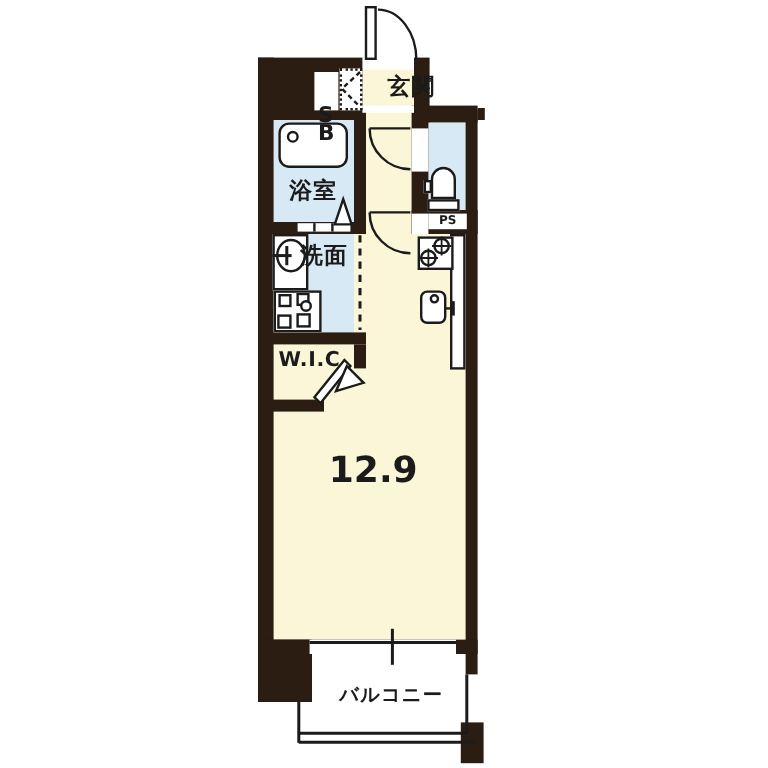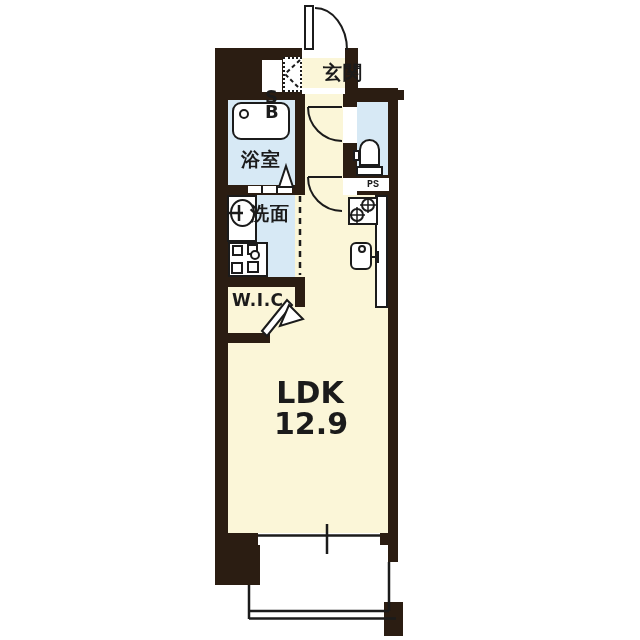--- a/index.html
+++ b/index.html
@@ -103,19 +103,19 @@
       <path d="M349,215 L365,215 M357,207 L357,223"></path>
       <path d="M360,205 L376,205 M368,197 L368,213"></path>
     </g>
   </svg>
 
   <div class="lbl" style="left:301px;top:62px;font-size:19px;letter-spacing:1px;margin-left:22px;">玄関</div>
   <div class="lbl" style="left:265px;top:61px;width:14px;font-size:18px;word-break:break-all;text-align:left;line-height:15px;margin-top:28px;">SB</div>
   <div class="lbl" style="left:241px;top:149px;font-size:19px;letter-spacing:1px;">浴室</div>
   <div class="lbl" style="left:250px;top:203px;font-size:19px;letter-spacing:1px;">洗面</div>
   <div class="lbl" style="left:232px;top:291px;font-size:17px;letter-spacing:0.5px;">W.I.C</div>
-  <div class="lbl" style="left:357px;top:179px;width:32px;font-size:10px;text-align:center;font-family:Liberation Mono, monospace;">PS</div>
+  <div class="lbl" style="left:357px;top:179px;width:32px;font-size:10px;text-align:center;">PS</div>
   <div class="lbl" style="left:274px;top:377px;width:72px;font-size:30px;text-align:center;line-height:31px;">
-    <div>LDK</div>
     <div>12.9</div>
   </div>
+  <div class="lbl" style="left:278px;top:570px;width:96px;font-size:16px;text-align:center;letter-spacing:1px;">バルコニー</div>
 
 </div>
 
 </body></html>

